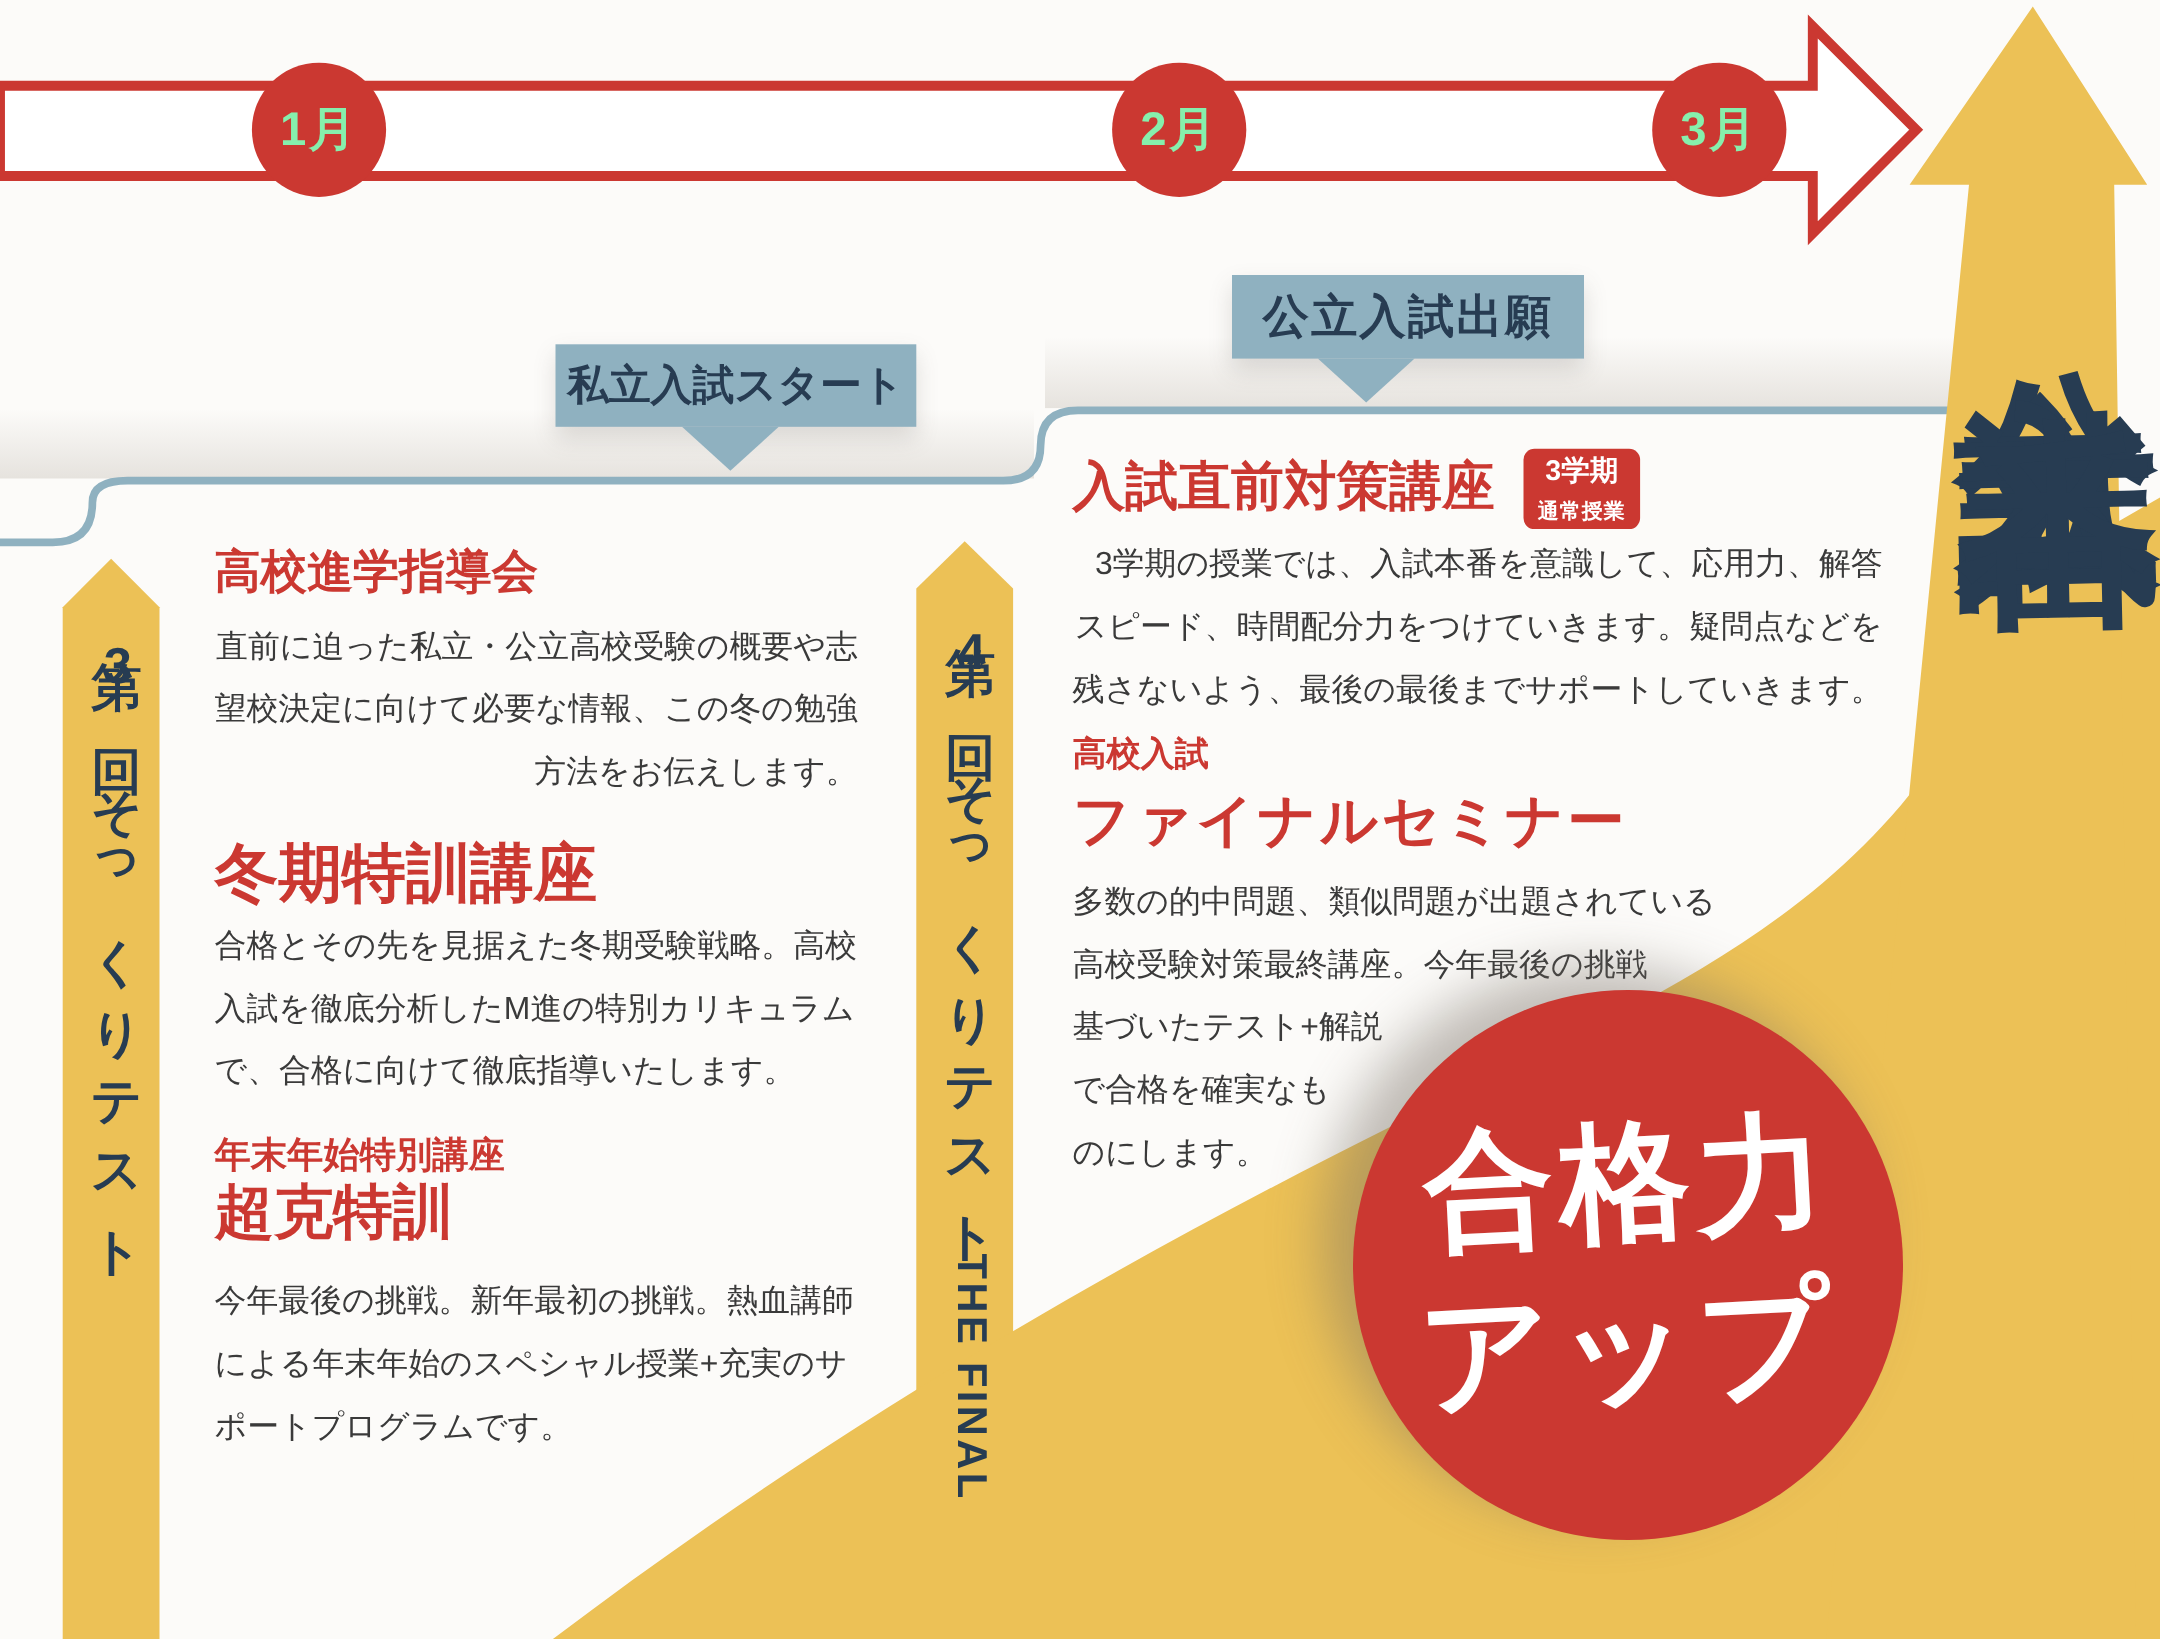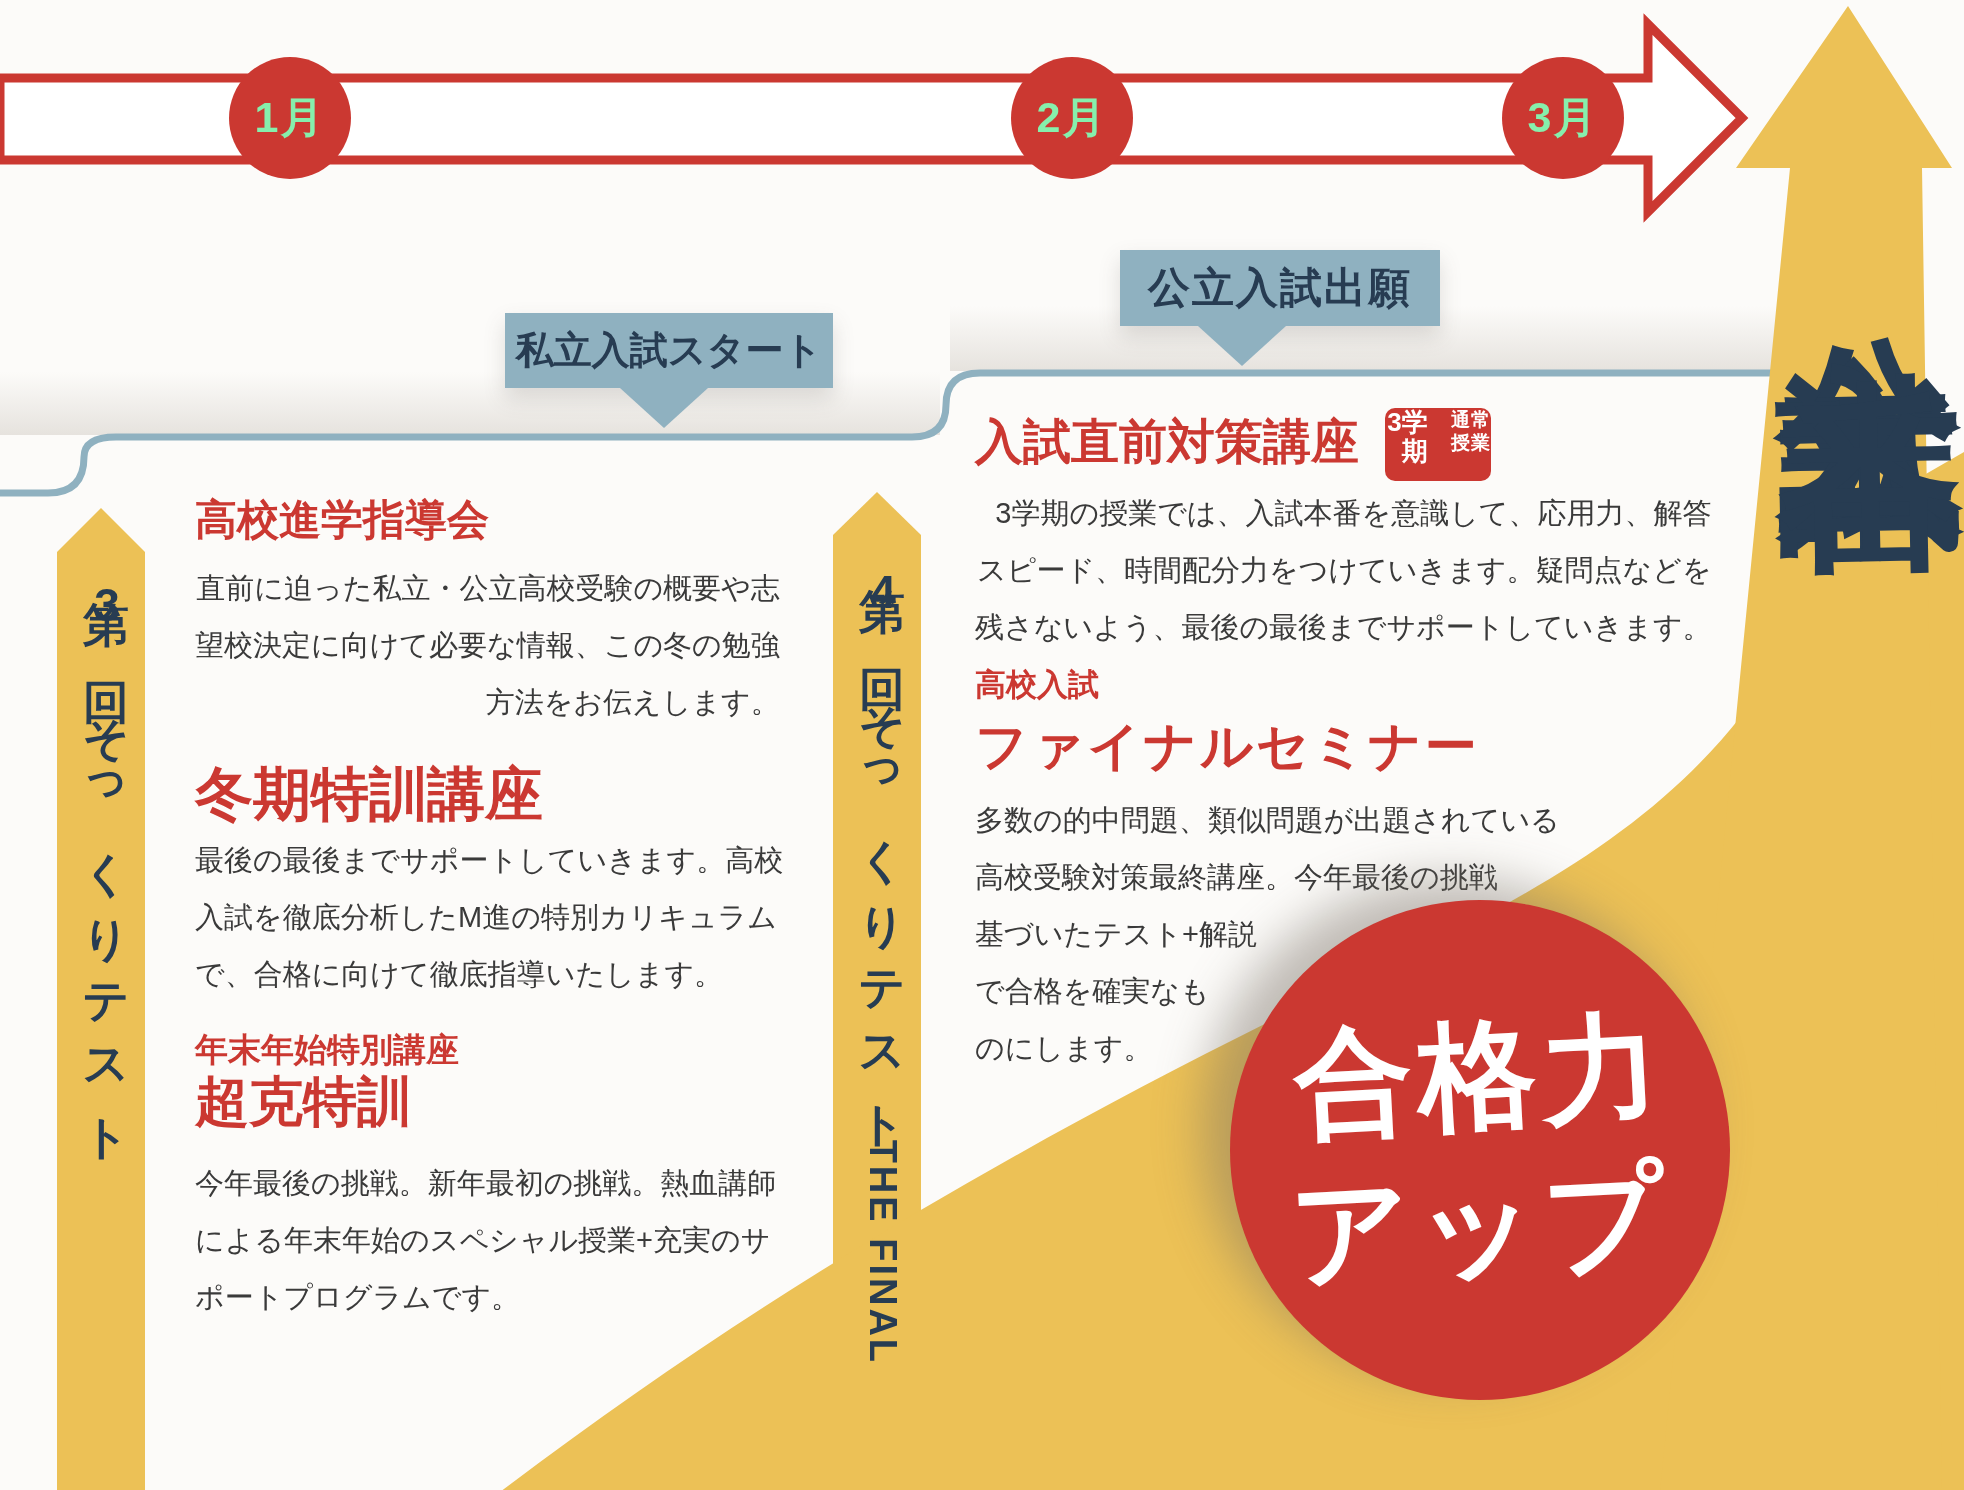--- a/index.html
+++ b/index.html
@@ -23,22 +23,22 @@
   .bubble-private::after{left:115px;}
   .bubble-public{left:1120px;top:250px;width:320px;height:76px;font-size:42px;letter-spacing:2px;}
   .bubble-public::after{left:78px;}
 
   
   .abs{position:absolute;z-index:4;white-space:nowrap;}
   .h-red{color:var(--red);font-weight:900;}
   .lines div{font-size:29px;line-height:57px;color:#3a3a3a;font-weight:500;}
   .subhead{font-size:33px;}
   .badge{position:absolute;z-index:4;left:1385px;top:408px;width:106px;height:73px;
-    background:var(--red);border-radius:10px;color:#fff;text-align:right;
-    display:flex;flex-direction:row;justify-content:center;font-weight:900;gap:12px;}
+    background:var(--red);border-radius:10px;color:#fff;text-align:center;
+    display:flex;flex-direction:column;justify-content:center;font-weight:900;gap:12px;}
   .badge .b1{font-size:26px;line-height:29px;}
   .badge .b2{font-size:19px;line-height:23px;letter-spacing:1px;}
 
   
   .vtext{position:absolute;z-index:4;writing-mode:vertical-rl;text-orientation:mixed;
     color:var(--navy);font-weight:900;font-size:46px;letter-spacing:14px;}
   .vtext .num{text-orientation:upright;}
   .vtext .latin{font-size:38px;letter-spacing:3px;}
   .v3{left:76px;top:565px;}
   .v4{left:852px;top:552px;}
@@ -106,21 +106,21 @@
 
   <div class="abs h-red" style="left:195px;top:492px;font-size:42px;">高校進学指導会</div>
   <div class="abs lines" style="left:195px;top:560px;text-align:right;">
     <div>直前に迫った私立・公立高校受験の概要や志</div>
     <div>望校決定に向けて必要な情報、この冬の勉強</div>
     <div>方法をお伝えします。</div>
   </div>
 
   <div class="abs h-red" style="left:195px;top:756px;font-size:58px;">冬期特訓講座</div>
   <div class="abs lines" style="left:195px;top:832px;">
-    <div>最後の最後までサポートしていきます。高校</div>
+    <div>合格とその先を見据えた冬期受験戦略。高校</div>
     <div>入試を徹底分析したM進の特別カリキュラム</div>
     <div>で、合格に向けて徹底指導いたします。</div>
   </div>
 
   <div class="abs h-red subhead" style="left:195px;top:1028px;">年末年始特別講座</div>
   <div class="abs h-red" style="left:195px;top:1066px;font-size:54px;">超克特訓</div>
   <div class="abs lines" style="left:195px;top:1155px;">
     <div>今年最後の挑戦。新年最初の挑戦。熱血講師</div>
     <div>による年末年始のスペシャル授業+充実のサ</div>
     <div>ポートプログラムです。</div>

